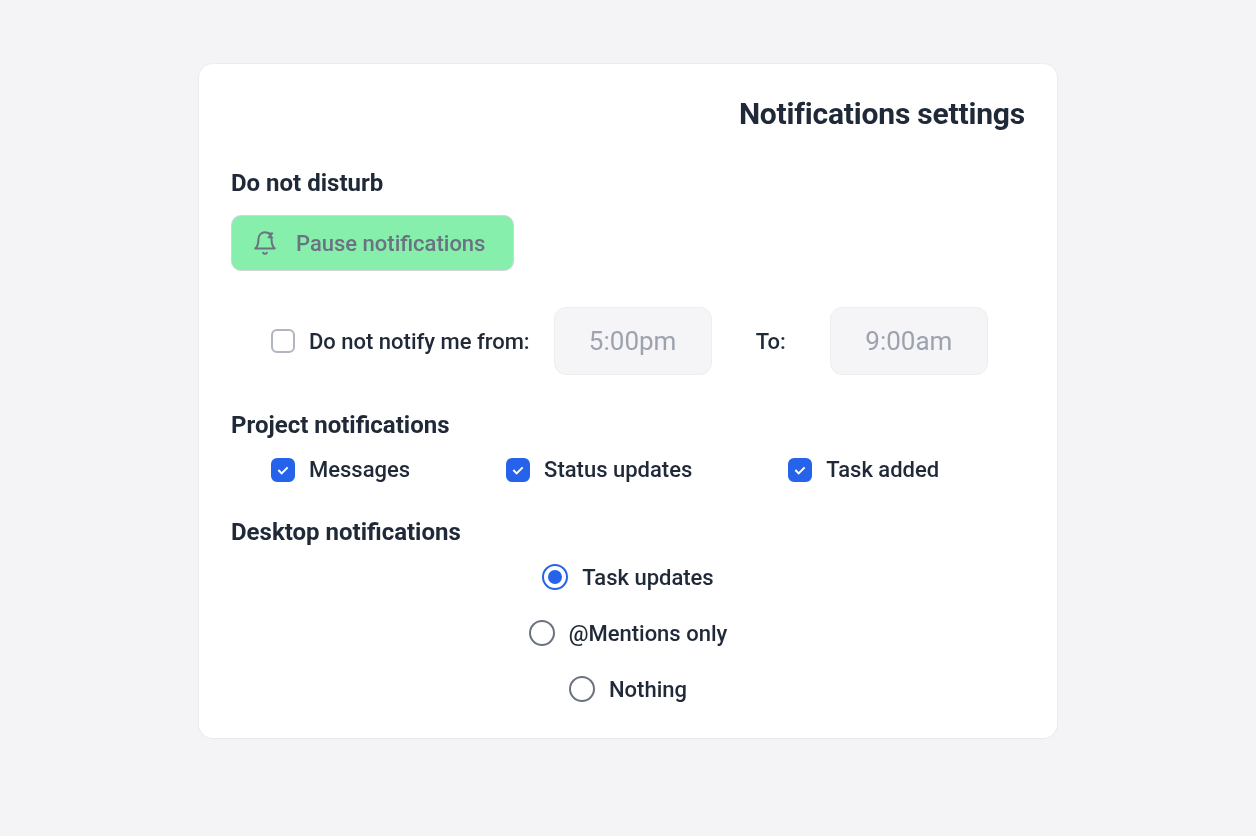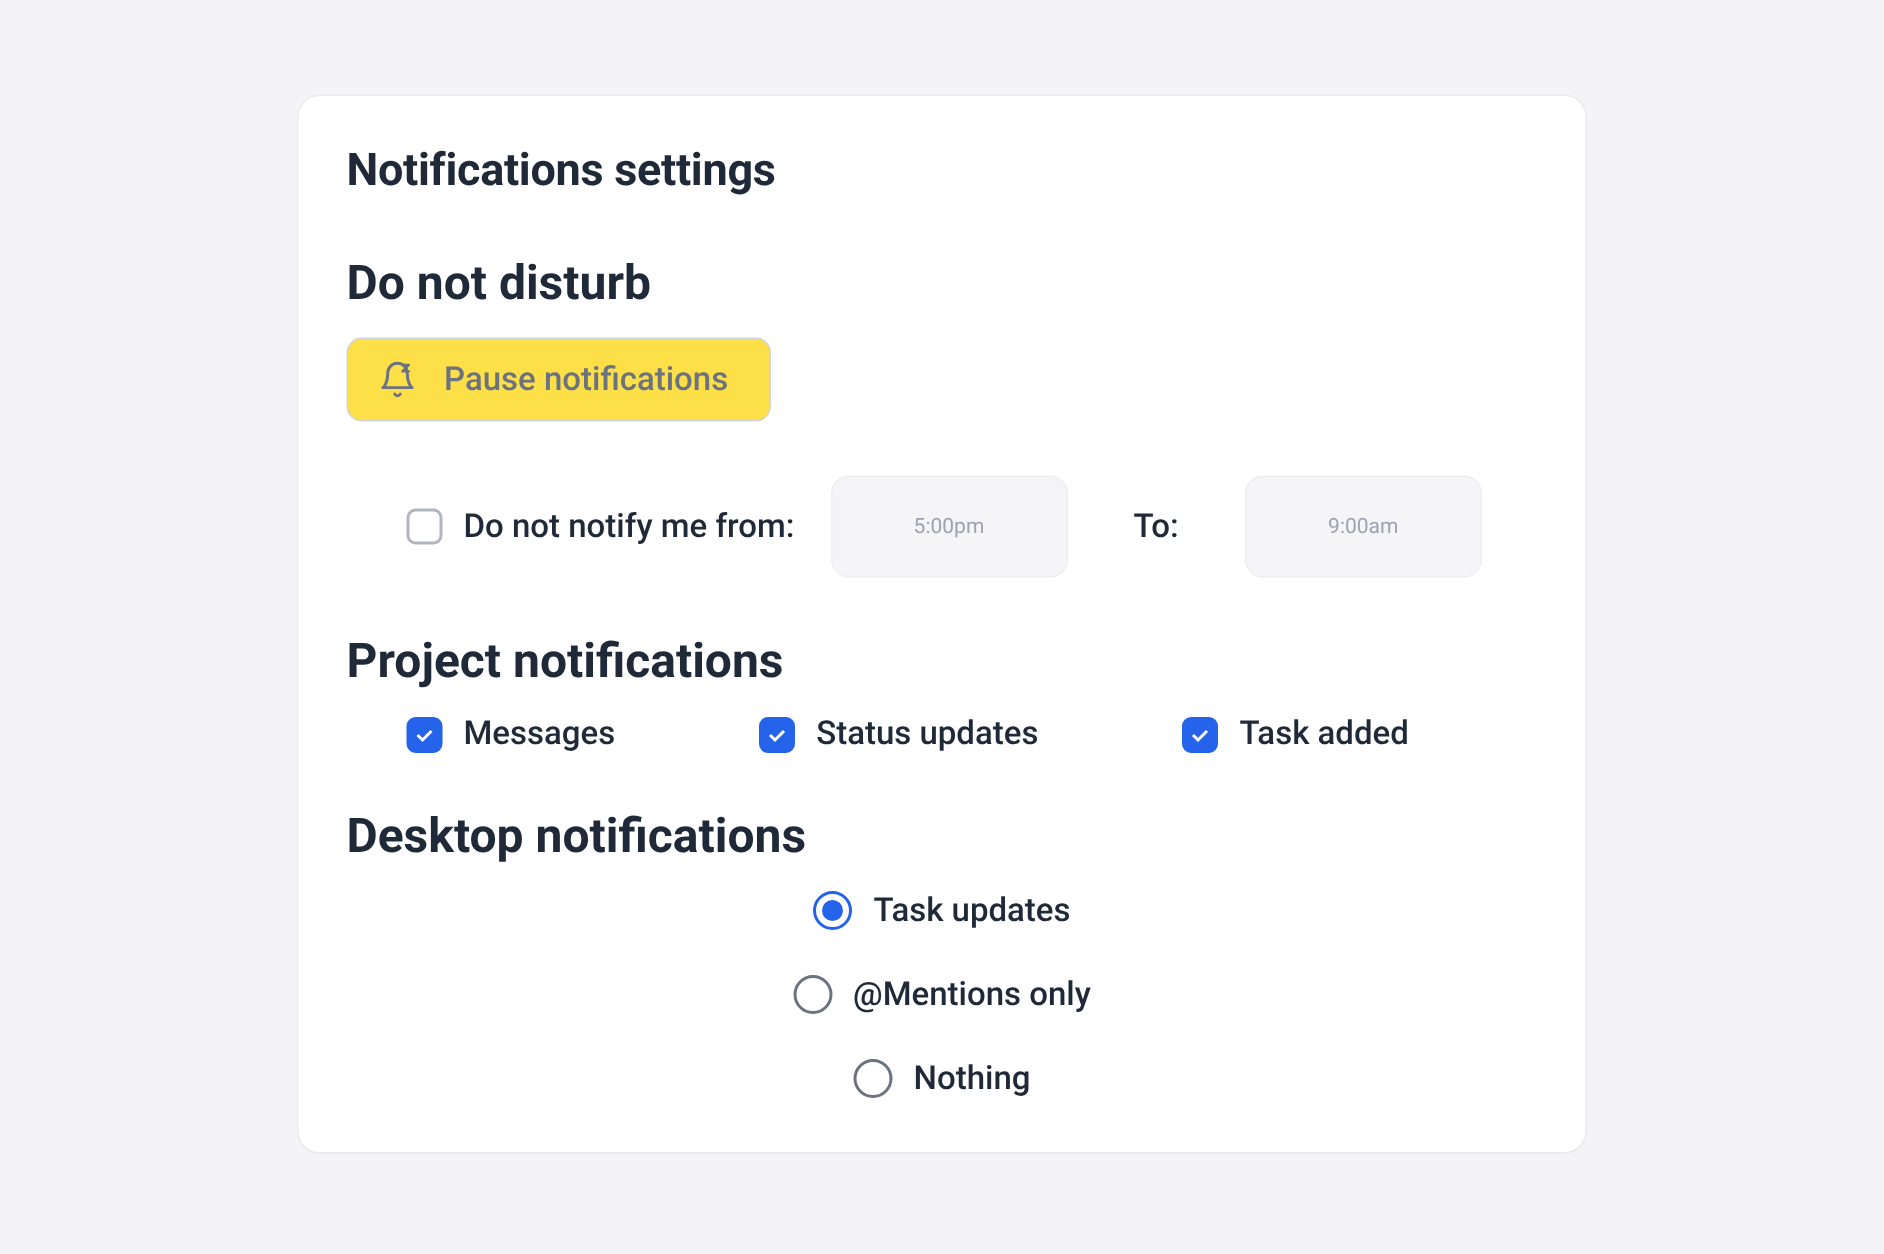--- a/index.html
+++ b/index.html
@@ -29,39 +29,40 @@
       border-radius: 14px;
       padding: 32px 32px 36px 32px;
       box-shadow: 0 0 0 1px rgba(0,0,0,0.03), 0 1px 3px rgba(0,0,0,0.02);
     }
     .page-title {
       font-size: 30px;
       font-weight: 700;
       color: #1f2937;
       letter-spacing: -0.2px;
       margin-bottom: 38px;
+      text-align: right;
     }
     .section {
       margin-bottom: 36px;
     }
     .section:last-child {
       margin-bottom: 0;
     }
     .section-title {
-      font-size: 32px;
+      font-size: 24px;
       font-weight: 700;
       color: #1f2937;
       margin-bottom: 18px;
     }
     .pause-btn {
       display: inline-flex;
       align-items: center;
       gap: 18px;
       border: 1.5px solid #d1d5db;
-      background: #fde047;
+      background: #86efac;
       border-radius: 10px;
       padding: 14px 28px 14px 20px;
       cursor: pointer;
       font: inherit;
     }
     .pause-btn .label {
       font-size: 22px;
       color: #6b7280;
       font-weight: 500;
     }
@@ -101,21 +102,21 @@
     }
     .time-input {
       width: 158px;
       height: 68px;
       border-radius: 12px;
       background: #f5f4f7;
       border: 1px solid #eeedf0;
       display: flex;
       align-items: center;
       justify-content: center;
-      font-size: 14px;
+      font-size: 26px;
       color: #9ca3af;
       cursor: text;
     }
     .to-label {
       font-size: 22px;
       color: #1f2937;
       font-weight: 500;
       margin: 0 20px;
     }
     .check-group {

